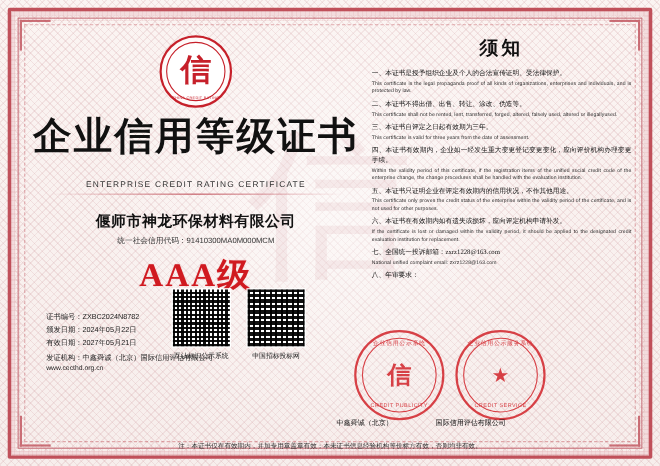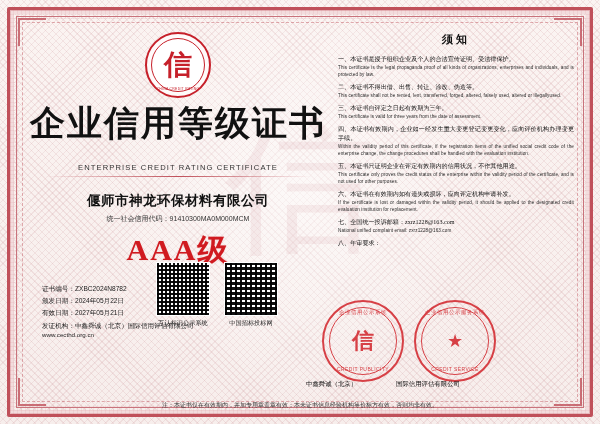--- a/index.html
+++ b/index.html
@@ -60,21 +60,21 @@
       background-blend-mode:multiply;border:1px solid #fff;}
   .qr.alt{background:
       repeating-linear-gradient(0deg,#111 0 3px,#fff 3px 5px),
       repeating-linear-gradient(90deg,#111 0 2px,#fff 2px 5px);
       background-blend-mode:multiply;}
   .qrlabel{font-size:6.2px;color:#222;margin-top:3px;}
   .site{position:absolute;left:16px;bottom:-6px;font-size:6.2px;color:#222;}
 
   
   .right{position:absolute;left:312px;top:6px;right:0;}
-  .notice-title{font-family:"Liberation Serif",serif;text-align:center;font-size:11px;font-weight:bold;color:#111;letter-spacing:3px;}
+  .notice-title{font-family:"Liberation Serif",serif;text-align:center;font-size:17px;font-weight:bold;color:#111;letter-spacing:3px;}
   .notice{margin-top:8px;}
   .n-item{margin-bottom:4px;}
   .n-cn{font-family:"Liberation Serif",serif;font-size:6.1px;color:#111;line-height:1.5;text-align:justify;}
   .n-en{font-size:4.6px;color:#2a2a2a;line-height:1.5;text-align:justify;margin-top:1px;letter-spacing:.1px;}
 
   
   .seals{position:absolute;left:322px;top:300px;width:250px;height:86px;}
   .seal{position:absolute;width:78px;height:78px;border-radius:50%;border:2px solid #d2232a;
         color:#d2232a;opacity:.85;display:flex;align-items:center;justify-content:center;
         background:radial-gradient(circle,rgba(255,255,255,0) 60%,rgba(210,35,42,.06) 100%);}

